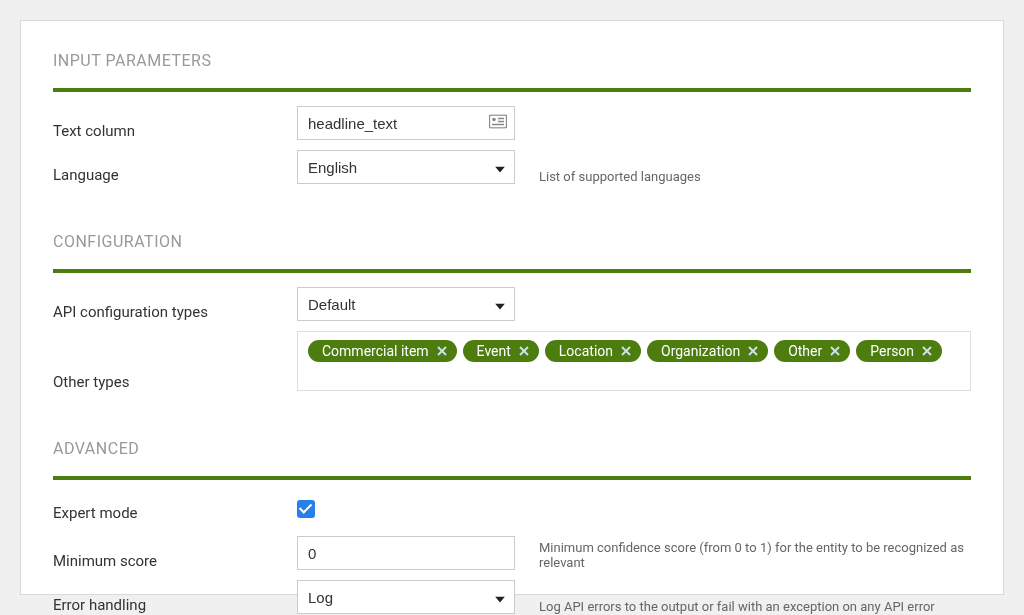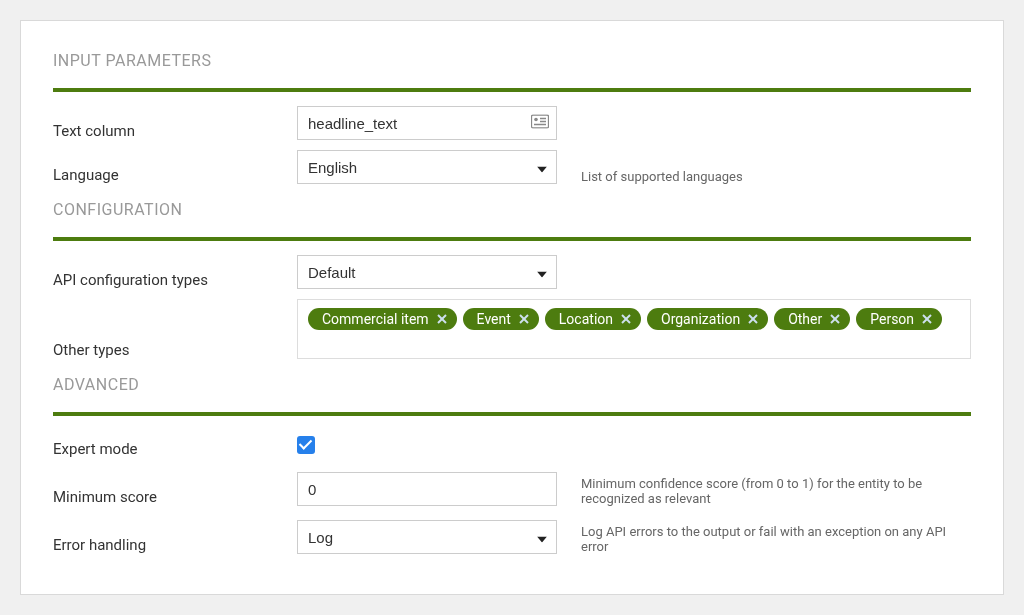--- a/index.html
+++ b/index.html
@@ -18,35 +18,35 @@
     }
     .section-title {
       font-size: 16px;
       color: #999;
       letter-spacing: 0.5px;
       font-weight: 400;
       border-bottom: 4px solid #4d7c0f;
       padding-bottom: 18px;
       margin-bottom: 14px;
     }
-    .section + .section { margin-top: 16px; }
+    .section + .section { margin-top: 48px; }
     .row {
       display: flex;
       align-items: flex-end;
       margin-bottom: 10px;
     }
     .label {
       width: 244px;
       flex-shrink: 0;
       color: #333;
       font-size: 15px;
       padding-top: 6px;
     }
     .control {
-      width: 260px;
+      width: 218px;
       flex-shrink: 0;
     }
     .control-wide {
       flex: 1;
     }
     .help {
       padding-left: 24px;
       padding-top: 8px;
       color: #666;
       font-size: 13px;

